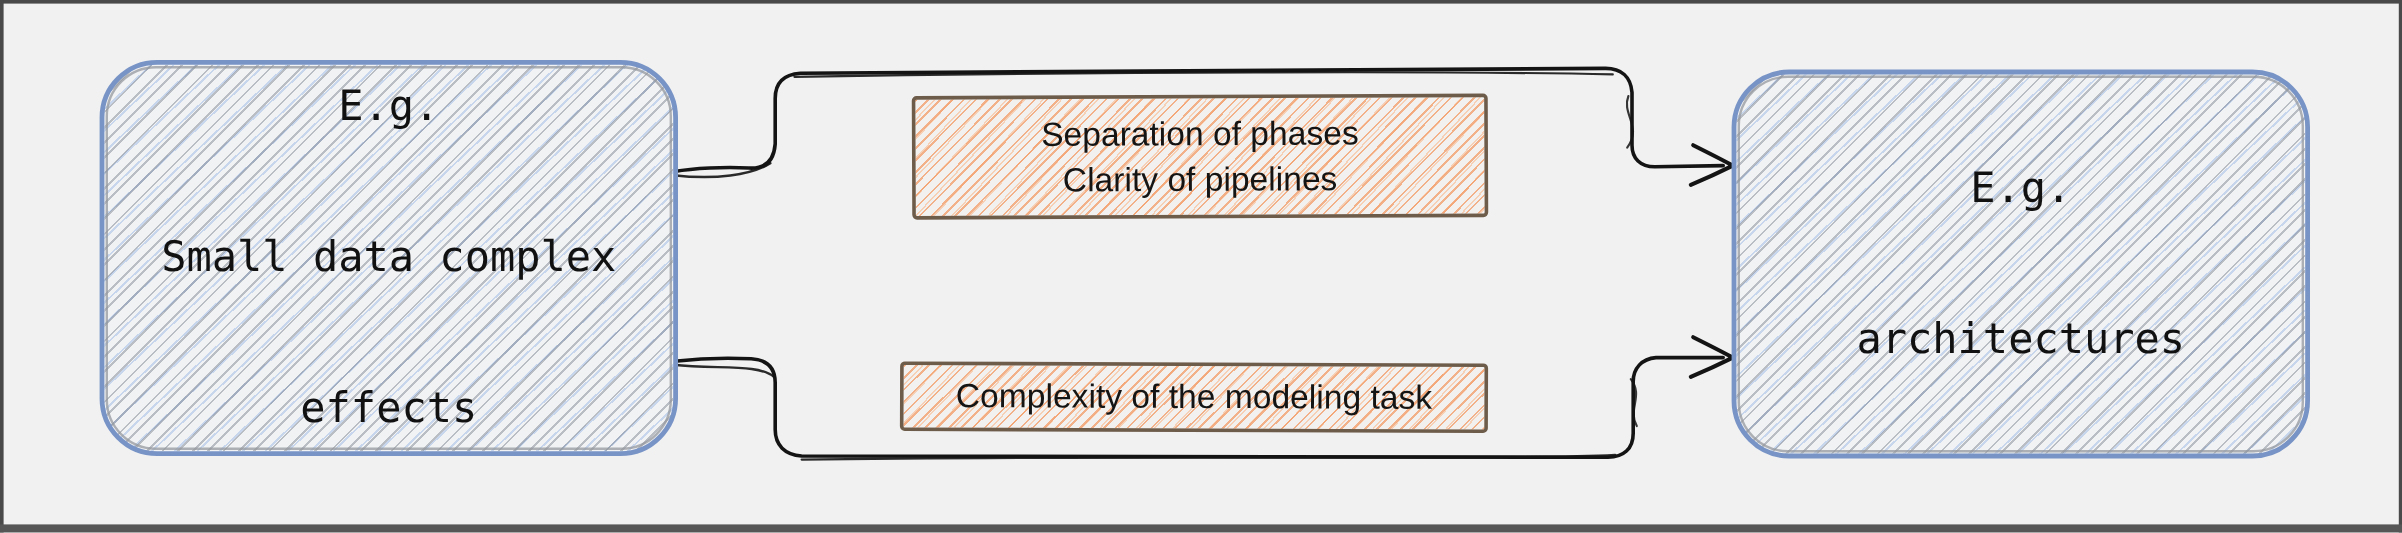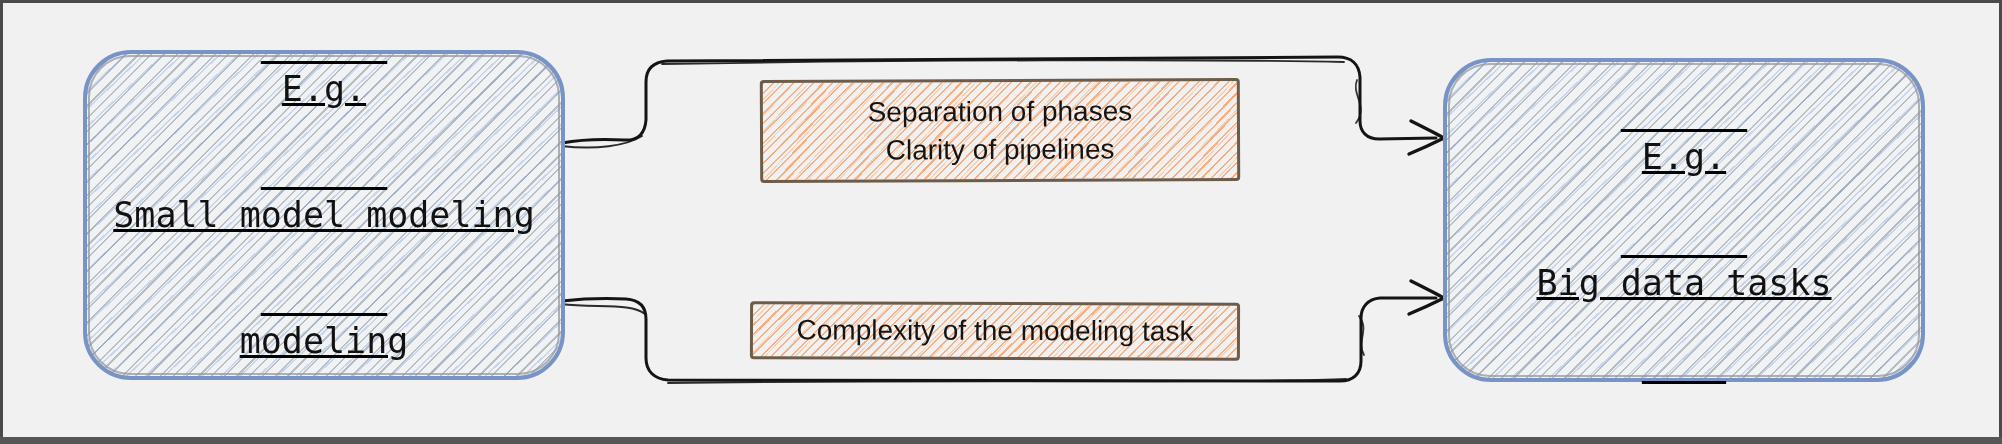--- a/index.html
+++ b/index.html
@@ -23,21 +23,20 @@
     box-sizing: border-box;
     border: 4px solid #7894c6;
     border-radius: 48px;
     background:
       repeating-linear-gradient(135deg, rgba(118,126,138,0.45) 0 1.6px, transparent 1.6px 9px),
       repeating-linear-gradient(136.5deg, rgba(158,186,228,0.50) 0 1.6px, transparent 1.6px 13px),
       #f1f2f4;
     display: flex;
     align-items: center;
     justify-content: center;
-    text-decoration: underline;
   }
   .example-box .inner-sketch {
     position: absolute;
     inset: 1px;
     border: 2px solid rgba(148,152,158,0.75);
     border-radius: 42px;
     pointer-events: none;
   }
   .example-box .text-block {
     position: relative;
@@ -107,30 +106,30 @@
       <path stroke-width="1.8" opacity="0.85" d="M 1364 355 C 1356 341, 1370 330, 1359 316"></path>
 
       <path stroke-width="3.4" d="M 1411 281 C 1425 288, 1437 294, 1444 298 C 1434 303, 1421 309, 1409 314"></path>
     </g>
   </svg>
 
   <div id="left-box" class="example-box">
     <div class="inner-sketch"></div>
     <div class="text-block">
       <span class="line-row">E.g.</span>
-      <span class="line-row">Small model modeling</span>
-      <span class="line-row">modeling</span>
+      <span class="line-row">Small data complex</span>
+      <span class="line-row">effects</span>
     </div>
   </div>
 
   <div id="right-box" class="example-box">
     <div class="inner-sketch"></div>
     <div class="text-block">
       <span class="line-row">E.g.</span>
-      <span class="line-row">Big data tasks</span>
+      <span class="line-row">architectures</span>
     </div>
   </div>
 
   <div id="top-factor-box" class="factor-box">
     <div class="text-block">
       <span class="line-row">Separation of phases</span>
       <span class="line-row">Clarity of pipelines</span>
     </div>
   </div>
 

